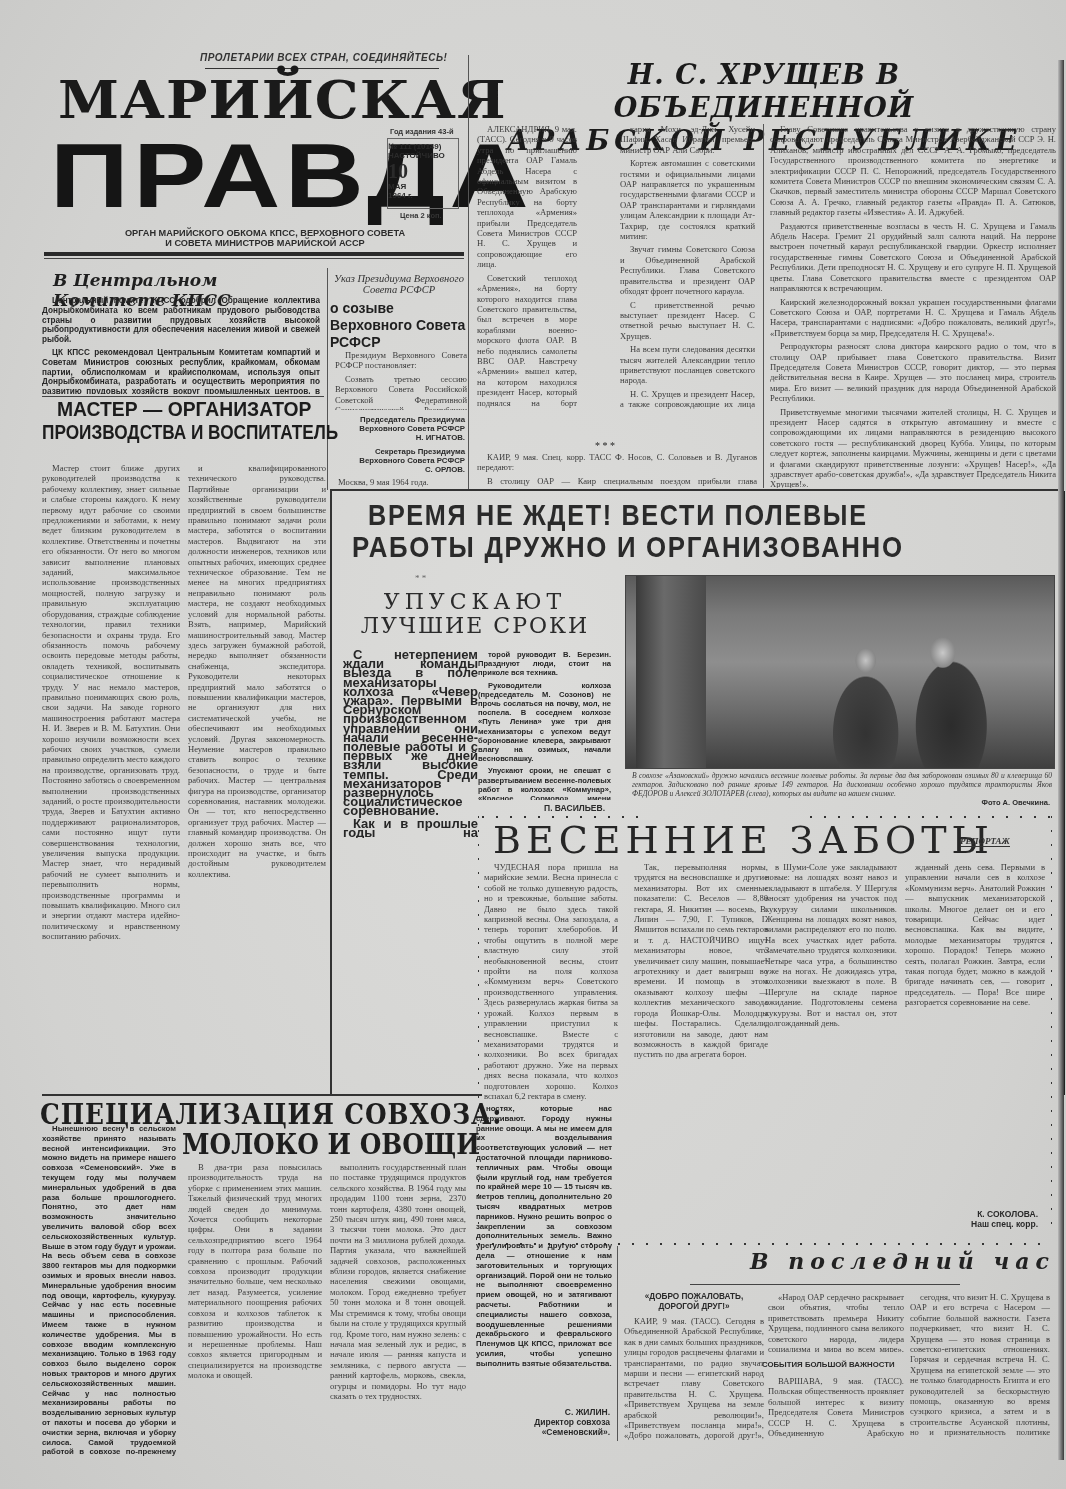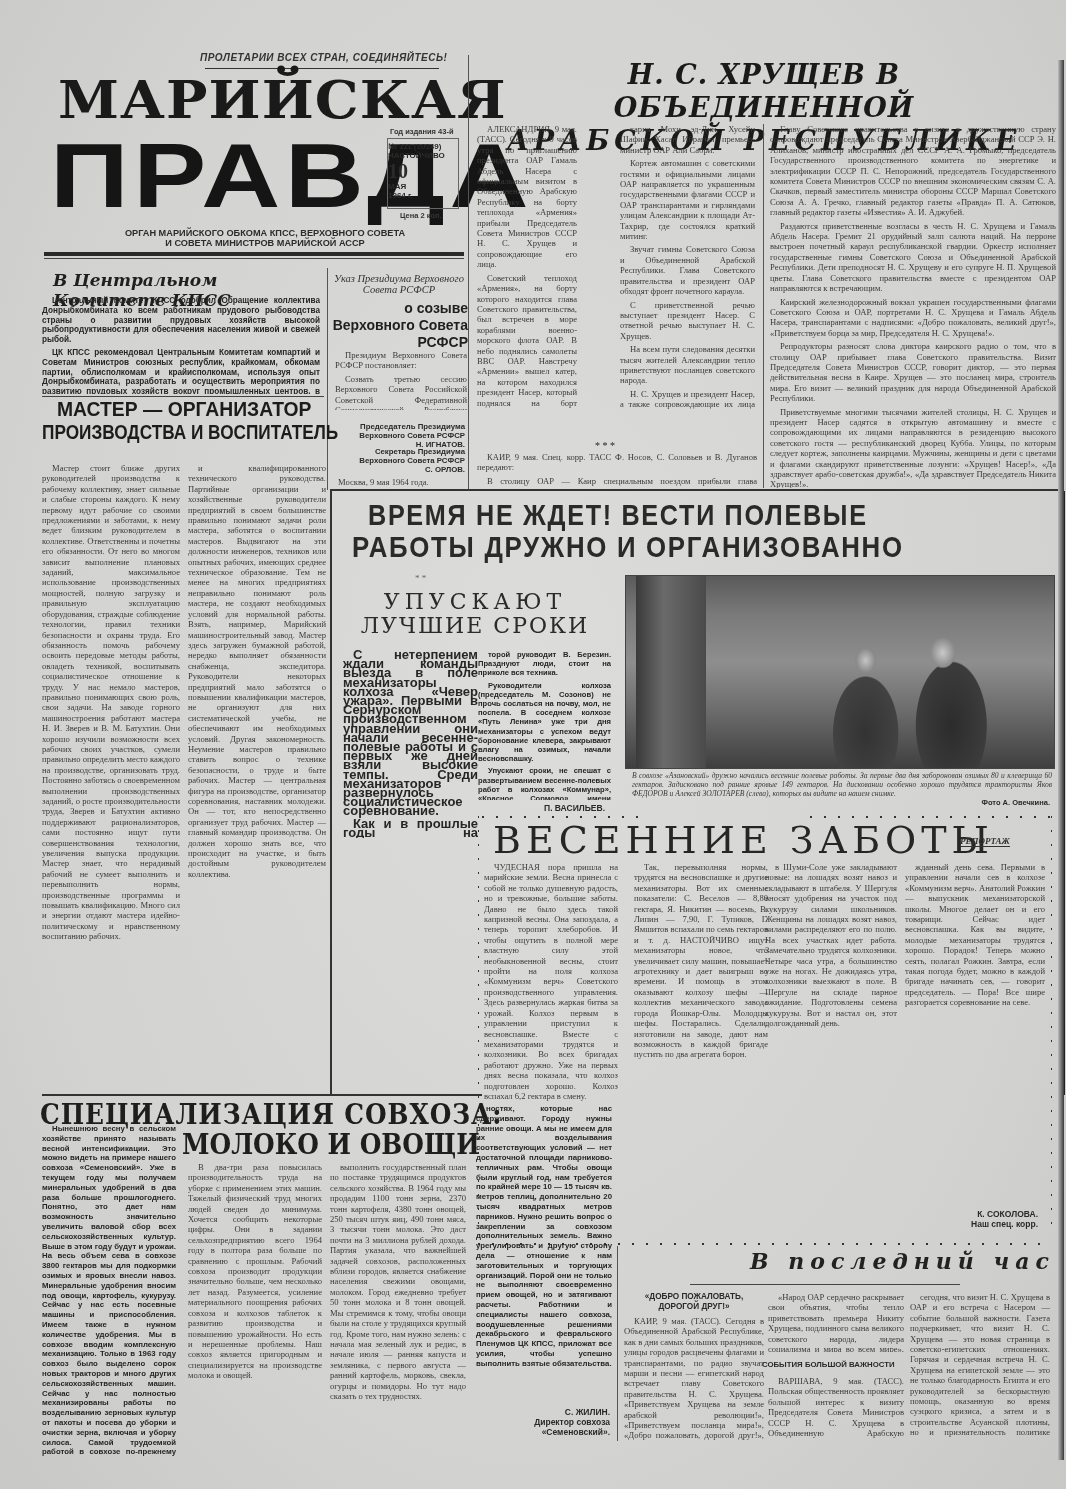--- a/index.html
+++ b/index.html
@@ -118,26 +118,26 @@
   </div>
 
   <div class="abs hdr-italic" style="left:53px; top:270px; width:270px;">В Центральном Комитете КПСС</div>
   <div class="abs txt bold-txt" style="left:42px; top:296px; width:278px; height:98px; line-height:9.8px;">
     <p>Центральный Комитет КПСС одобрил Обращение коллектива Донрыбкомбината ко всем работникам прудового рыбоводства страны о развитии прудовых хозяйств высокой рыбопродуктивности для обеспечения населения живой и свежей рыбой.</p>
     <p>ЦК КПСС рекомендовал Центральным Комитетам компартий и Советам Министров союзных республик, крайкомам, обкомам партии, облисполкомам и крайисполкомам, используя опыт Донрыбкомбината, разработать и осуществить мероприятия по развитию прудовых хозяйств вокруг промышленных центров, в колхозах и совхозах, интенсификации рыбоводства на основе применения химических удобрений и мелиорации прудов, а также по оказанию им помощи техникой, удобрениями и кормами.</p>
   </div>
 
   <div class="vrule" style="left:327px; top:268px; height:222px;"></div>
   <div class="abs" style="left:330px; top:273px; width:138px; text-align:center; font-family:'Liberation Serif',serif; font-style:italic; font-size:10.5px; line-height:11px; color:#333;">Указ Президиума Верховного Совета РСФСР</div>
-  <div class="abs" style="left:330px; top:300px; width:138px; text-align:right; font-family:'Liberation Sans',sans-serif; font-weight:bold; font-size:14px; line-height:17px; color:#1f1f1f;">о созыве Верховного Совета РСФСР</div>
+  <div class="abs" style="left:330px; top:300px; width:138px; text-align:left; font-family:'Liberation Sans',sans-serif; font-weight:bold; font-size:14px; line-height:17px; color:#1f1f1f;">о созыве Верховного Совета РСФСР</div>
   <div class="abs txt" style="left:335px; top:350px; width:132px; height:60px;">
     <p>Президиум Верховного Совета РСФСР постановляет:</p>
     <p>Созвать третью сессию Верховного Совета Российской Советской Федеративной Социалистической Республики шестого созыва 10 июня 1964 года в гор. Москве.</p>
   </div>
-  <div class="abs sig" style="left:335px; top:415px; width:130px; font-size:7.8px; line-height:9px;margin-top:7px;">
+  <div class="abs sig" style="left:335px; top:415px; width:130px; font-size:7.8px; line-height:9px;">
     <div>Председатель Президиума Верховного Совета РСФСР</div>
     <div>Н. ИГНАТОВ.</div>
   </div>
   <div class="abs sig" style="left:335px; top:447px; width:130px; font-size:7.8px; line-height:9px;">
     <div>Секретарь Президиума Верховного Совета РСФСР</div>
     <div>С. ОРЛОВ.</div>
   </div>
   <div class="abs txt" style="left:338px; top:477px; width:130px; height:12px;">Москва, 9 мая 1964 года.</div>
 
   <div class="hrule" style="left:330px; top:489px; width:730px; height:2px; background:#333;"></div>

